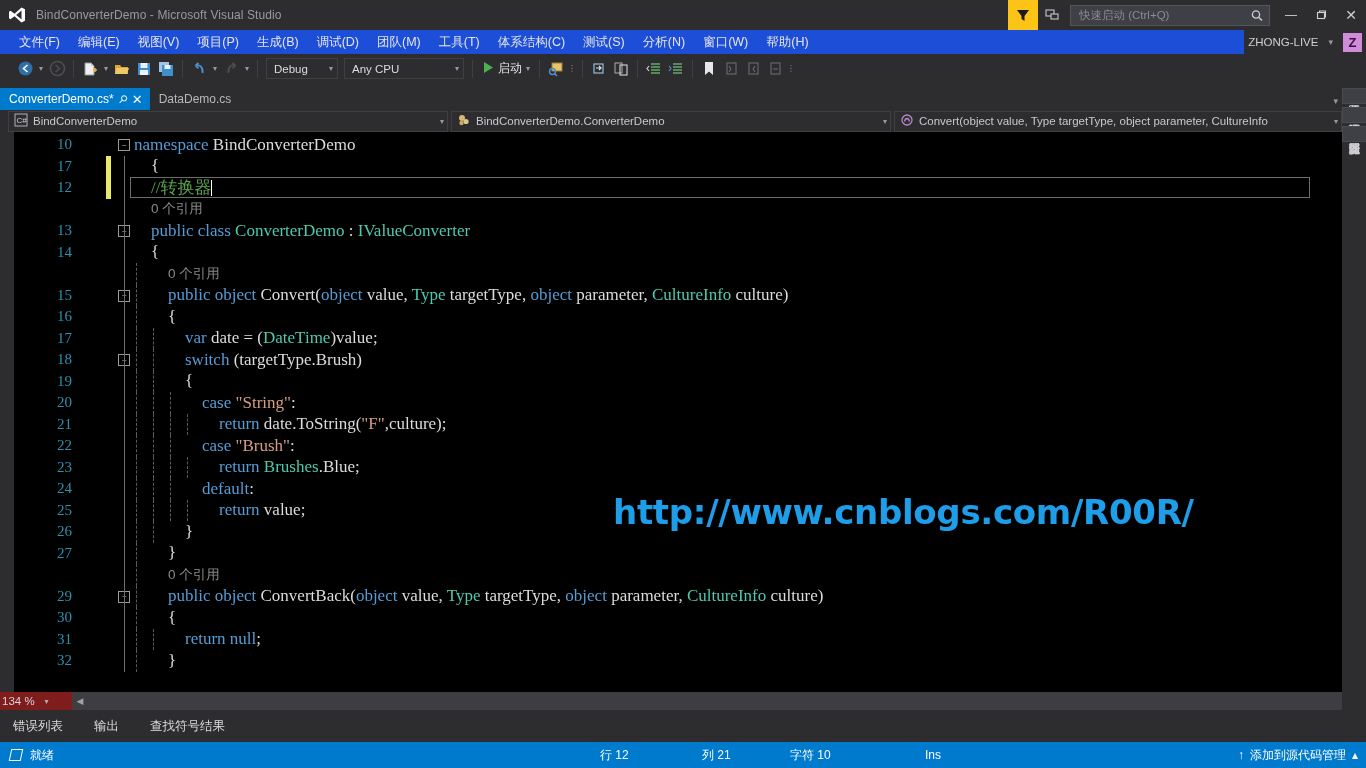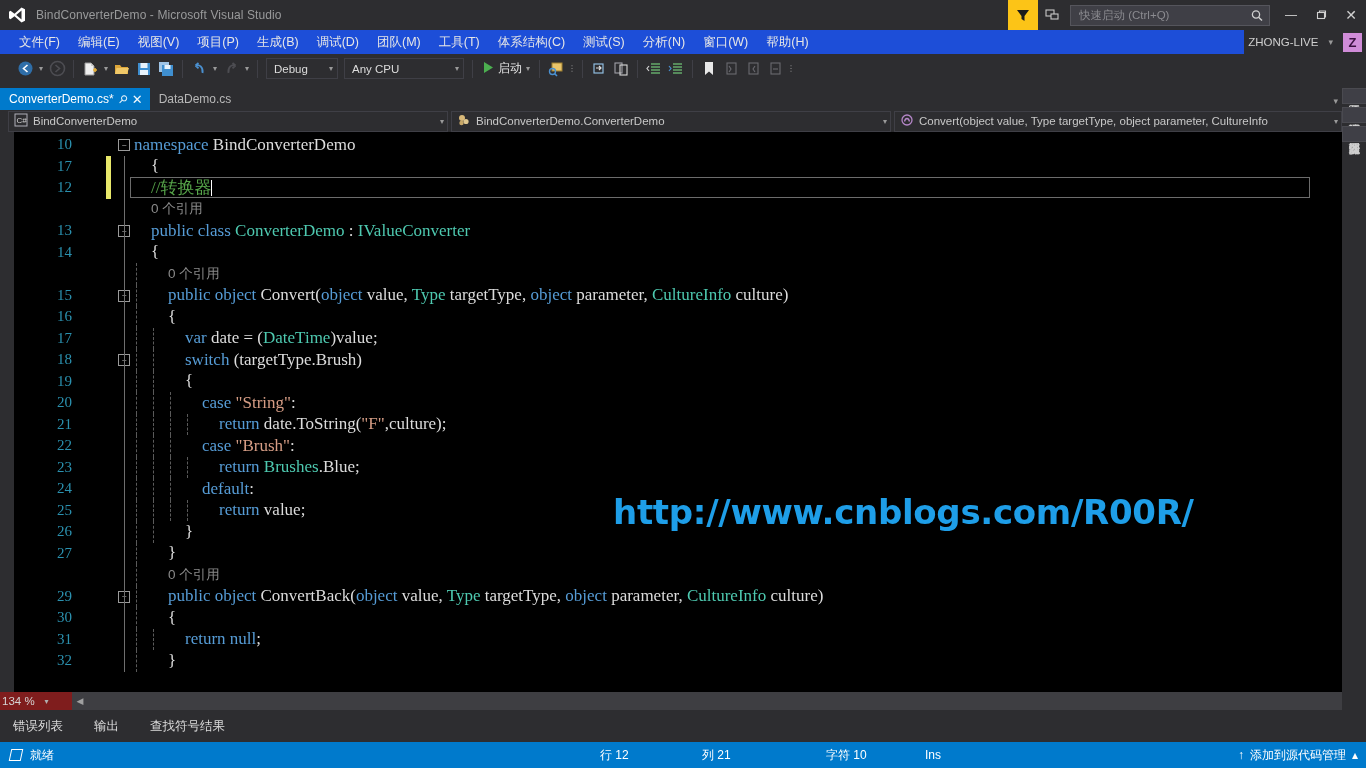--- a/index.html
+++ b/index.html
@@ -540,21 +540,21 @@
     <div class="ptab">查找符号结果</div>
   </div>
 
   <div class="statusbar">
     <div class="sb-ready">
       <span class="sb-sq"></span>
       <span>就绪</span>
     </div>
     <span class="sb-cell" style="left:600px">行 12</span>
     <span class="sb-cell" style="left:702px">列 21</span>
-    <span class="sb-cell" style="left:826px">字符 10</span>
+    <span class="sb-cell" style="left:790px">字符 10</span>
     <span class="sb-cell" style="left:925px">Ins</span>
     <div class="sb-right">
       <span>↑</span>
       <span>添加到源代码管理</span>
       <span>▴</span>
     </div>
   </div>
 
 </div>
 

